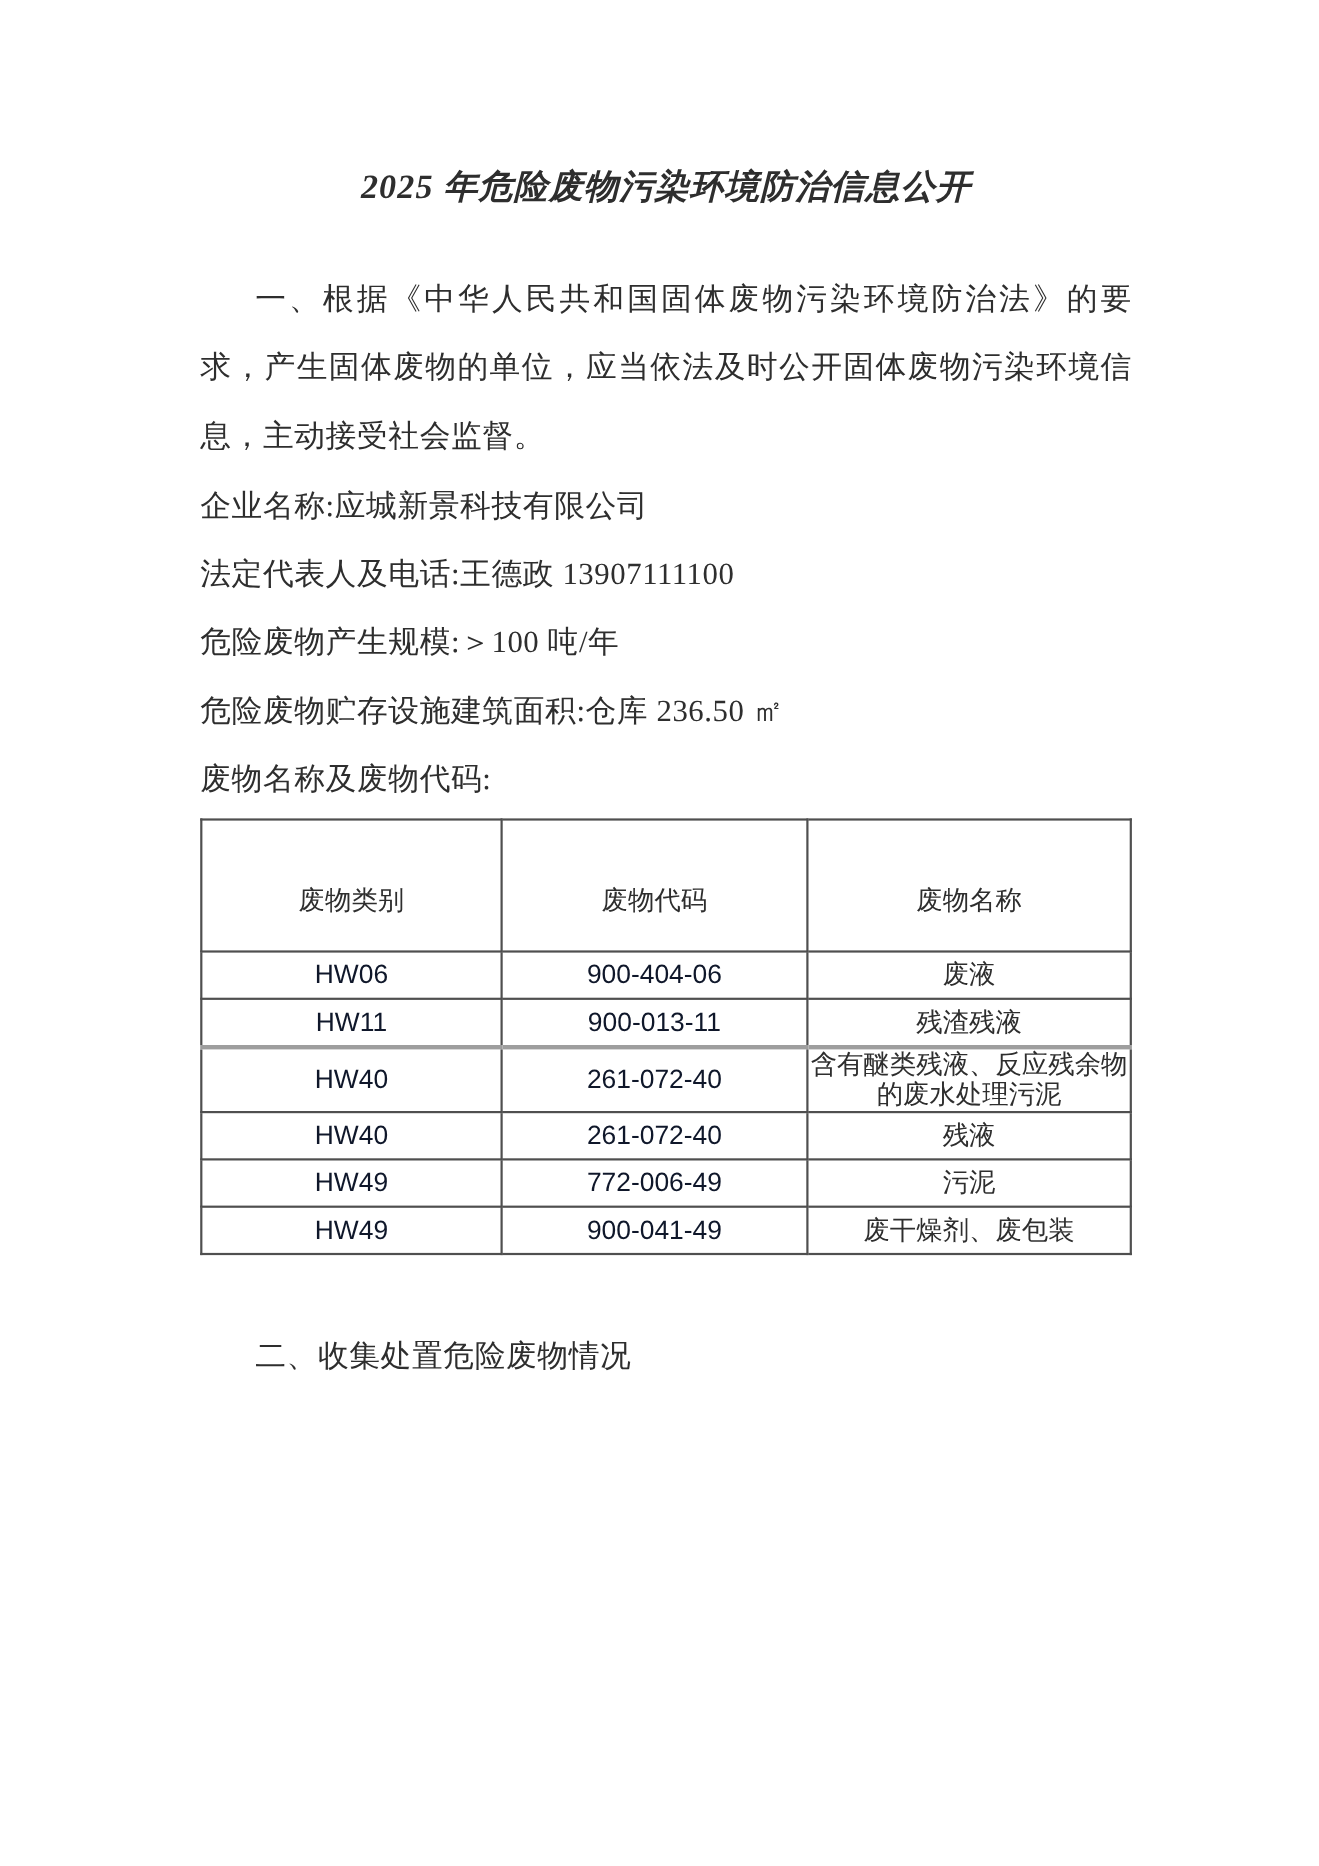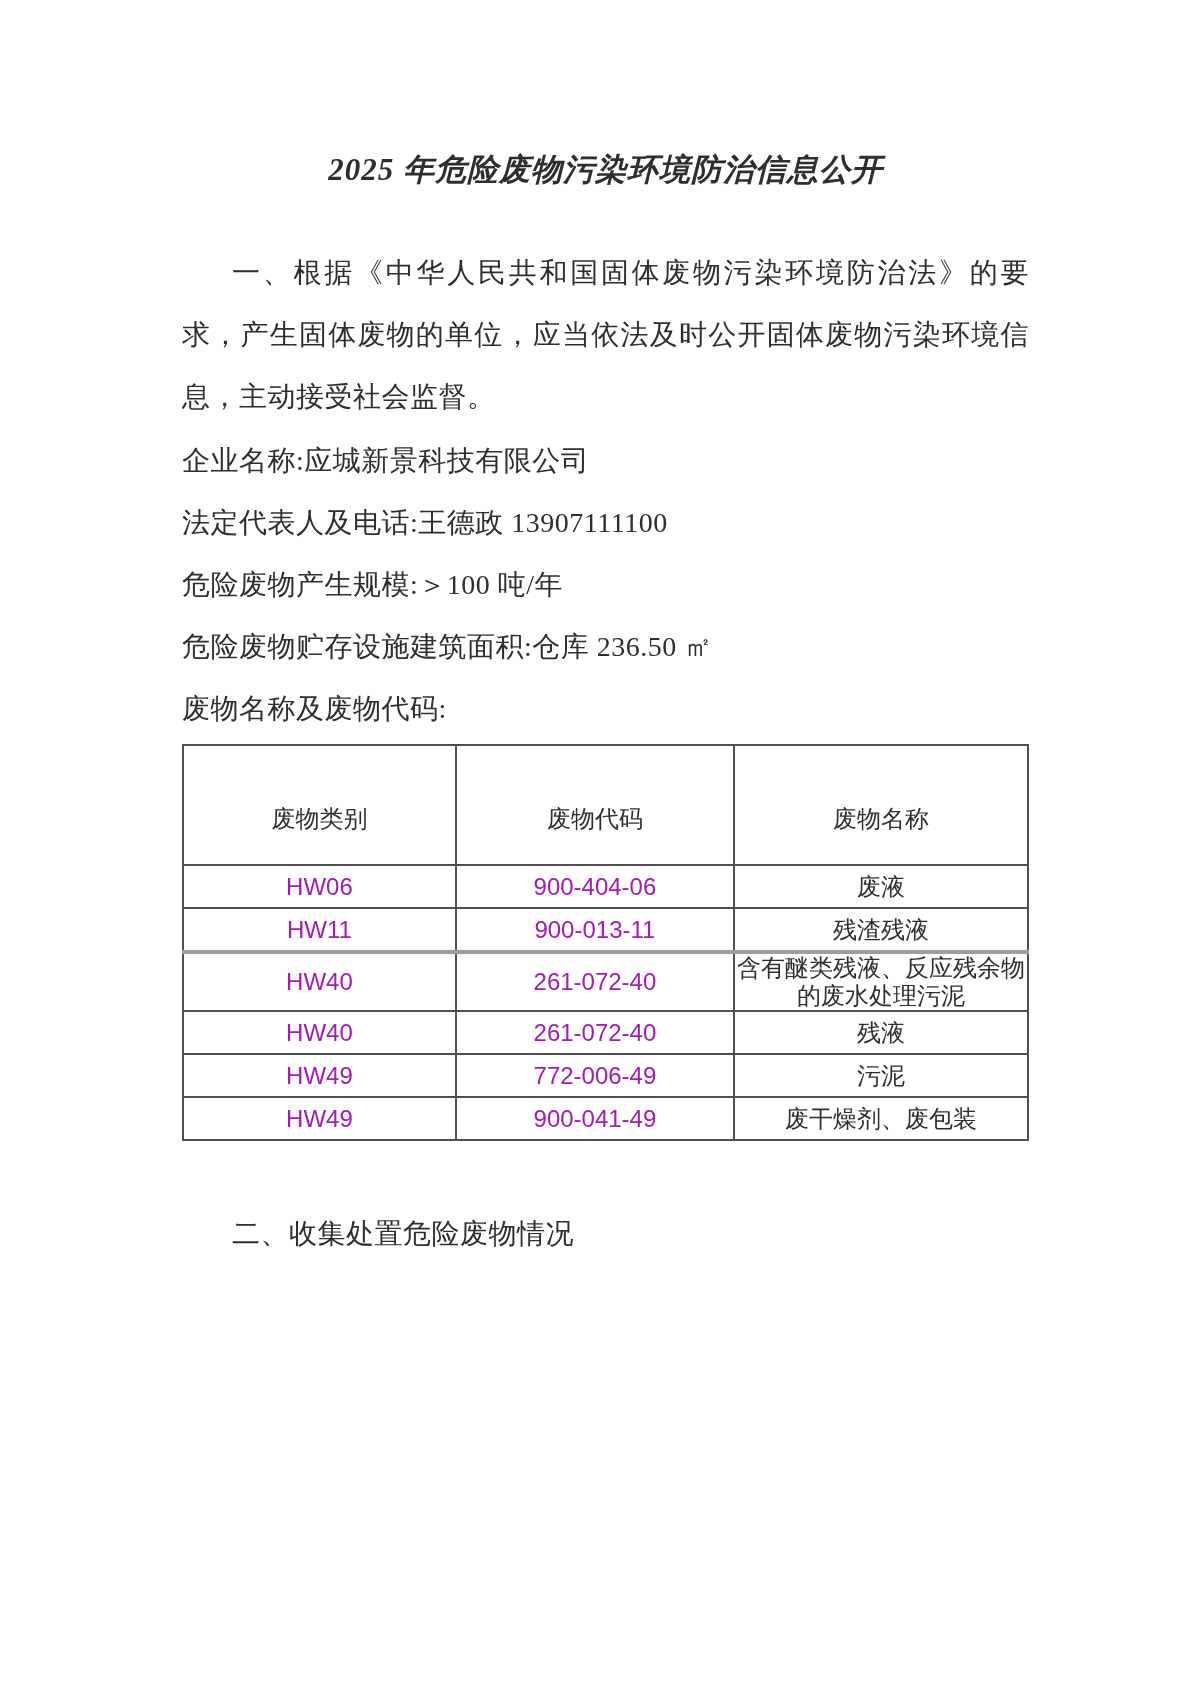--- a/index.html
+++ b/index.html
@@ -71,21 +71,21 @@
     height: 41px;
   }
   .waste-table col.c1 { width: 32.3%; }
   .waste-table col.c2 { width: 32.9%; }
   .waste-table col.c3 { width: 34.8%; }
   .waste-table tr.thick-bottom td {
     border-bottom: 4px solid #9e9e9e;
   }
   .waste-table td.latin {
     font-family: "Liberation Sans", "DejaVu Sans", sans-serif;
-    color: #a21caf;
+    color: #0f172a;
   }
   .sec2-heading {
     margin-top: 62px;
   }
   .sec2-body {
     margin-top: 12px;
   }
 </style>
 </head>
 <body>

